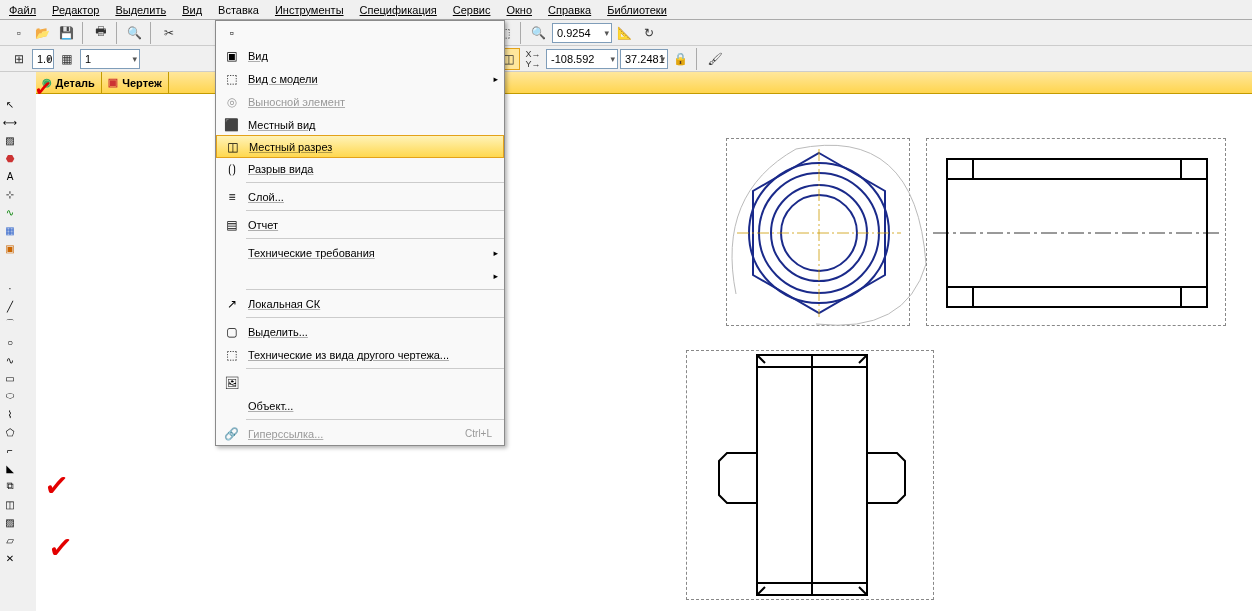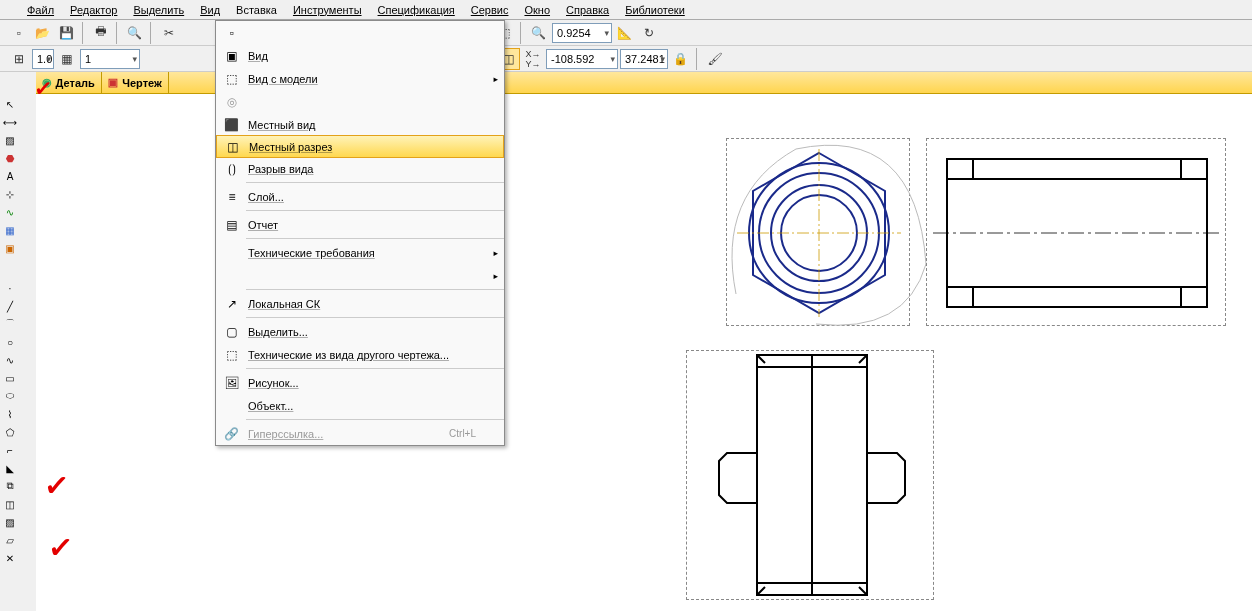--- a/index.html
+++ b/index.html
@@ -1,37 +1,37 @@
 <!DOCTYPE html>
 <html><head>
 <meta charset="utf-8">
 <style>
 * { box-sizing: border-box; margin: 0; padding: 0; }
 body { font: 11px Tahoma, sans-serif; background: #f0f0f0; width: 1252px; height: 611px; overflow: hidden; position: relative; user-select: none; }
-.menubar { display: flex; background: #f0f0f0; border-bottom: 1px solid #aaa; height: 20px; padding-left: 27px; align-items: center; gap: 16px; }
+.menubar { display: flex; background: #f0f0f0; border-bottom: 1px solid #aaa; height: 20px; padding-left: 9px; align-items: center; gap: 16px; }
 .menuitem { text-decoration: underline; cursor: default; }
 .toolbar-row { display: flex; align-items: center; background: #f0f0f0; border-bottom: 1px solid #ccc; height: 26px; padding-left: 8px; gap: 2px; }
 .tb { width: 22px; height: 22px; border: 1px solid transparent; display: flex; align-items: center; justify-content: center; font-size: 12px; color: #333; }
 .tb-sep { width: 4px; height: 22px; border-left: 1px solid #aaa; margin: 0 2px; }
 .combo { border: 1px solid #7f9db9; background: #fff; height: 20px; display: flex; align-items: center; padding: 0 14px 0 4px; position: relative; font-size: 11px; }
 .combo::after { content: '▾'; position: absolute; right: 2px; font-size: 9px; color: #555; }
 .tabs-row { background: linear-gradient(#ffe79c, #ffd54f); border-bottom: 1px solid #c39b00; height: 22px; display: flex; align-items: stretch; }
 .tab { padding: 3px 6px; display: flex; align-items: center; gap: 4px; border-right: 1px solid #c39b00; font-size: 11px; font-weight: bold; }
 .side-toolbar { position: absolute; left: 0; top: 94px; width: 22px; background: #f0f0f0; display: flex; flex-direction: column; gap: 2px; padding: 2px 1px; }
 .stb { width: 18px; height: 16px; font-size: 10px; display: flex; align-items: center; justify-content: center; }
 .canvas-area { position: absolute; left: 36px; top: 94px; right: 0; bottom: 0; background: #fff; }
 .dropdown { position: absolute; left: 215px; top: 20px; width: 290px; background: #f9f9f9; border: 1px solid #8b8b8b; box-shadow: 2px 2px 4px rgba(0,0,0,.3); z-index: 100; }
 .dd-item { display: flex; align-items: center; height: 23px; padding-left: 4px; position: relative; }
 .dd-icon { width: 24px; display: flex; justify-content: center; align-items: center; font-size: 12px; }
 .dd-label { flex: 1; padding-left: 4px; text-decoration: underline; text-decoration-color: rgba(0,0,0,.3); }
 .dd-item.disabled { color: #999; }
 .dd-item.highlight { background: linear-gradient(#fff3b8, #ffd84f); border: 1px solid #e3a21a; height: 23px; margin: -1px 0; }
 .dd-sep { height: 1px; background: #ccc; margin: 2px 0 2px 30px; }
 .dd-arrow { position: absolute; right: 6px; font-size: 9px; }
-.dd-shortcut { position: absolute; right: 28px; color: #999; font-size: 10px; }
+.dd-shortcut { position: absolute; right: 12px; color: #999; font-size: 10px; }
 .annot { position: absolute; color: #e30000; font: bold 22px sans-serif; transform: rotate(5deg); pointer-events: none; }
 .svg-view { position: absolute; }
 .view-box { border: 1px dashed #888; position: absolute; }
 </style>
 </head>
 <body>
 
 <div class="menubar">
   <span class="menuitem">Файл</span>
   <span class="menuitem">Редактор</span>
@@ -193,20 +193,21 @@
       <span class="dd-icon">▣</span>
       <span class="dd-label">Вид</span>
     </div>
     <div class="dd-item">
       <span class="dd-icon">⬚</span>
       <span class="dd-label">Вид с модели</span>
       <span class="dd-arrow">▸</span>
     </div>
     <div class="dd-item disabled">
       <span class="dd-icon">◎</span>
+      <span class="dd-label">Выносной элемент</span>
     </div>
     <div class="dd-item">
       <span class="dd-icon">⬛</span>
       <span class="dd-label">Местный вид</span>
     </div>
     <div class="dd-item highlight">
       <span class="dd-icon">◫</span>
       <span class="dd-label">Местный разрез</span>
     </div>
     <div class="dd-item">
@@ -243,21 +244,20 @@
       <span class="dd-icon">▢</span>
       <span class="dd-label">Выделить...</span>
     </div>
     <div class="dd-item">
       <span class="dd-icon">⬚</span>
       <span class="dd-label">Технические из вида другого чертежа...</span>
     </div>
     <div class="dd-sep"></div>
     <div class="dd-item">
       <span class="dd-icon">🖼</span>
-      <span class="dd-label">Рисунок...</span>
     </div>
     <div class="dd-item">
       <span class="dd-icon"></span>
       <span class="dd-label">Объект...</span>
     </div>
     <div class="dd-sep"></div>
     <div class="dd-item disabled">
       <span class="dd-icon">🔗</span>
       <span class="dd-label">Гиперссылка...</span>
       <span class="dd-shortcut">Ctrl+L</span>

